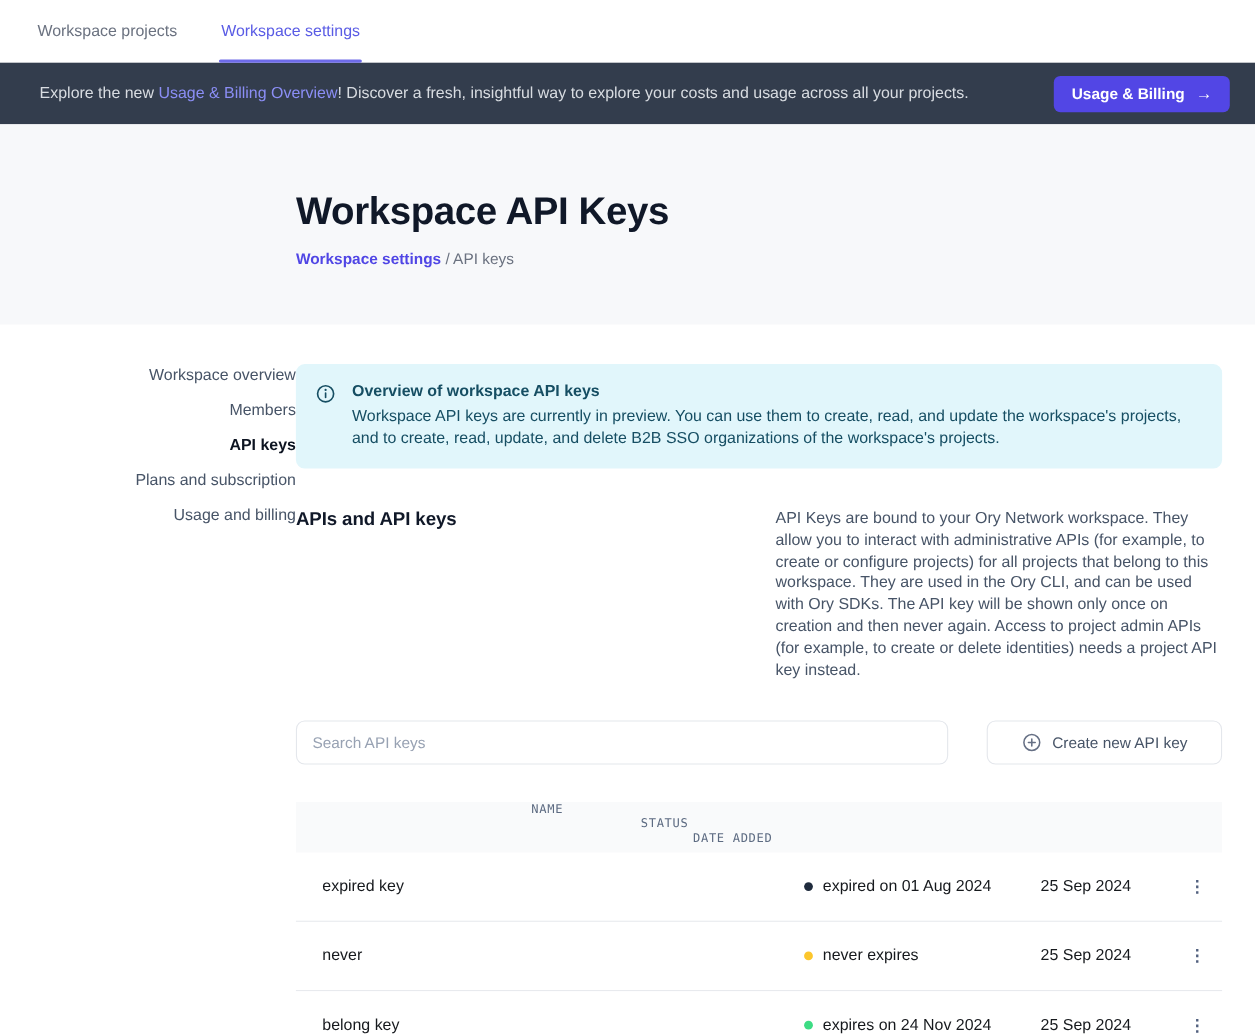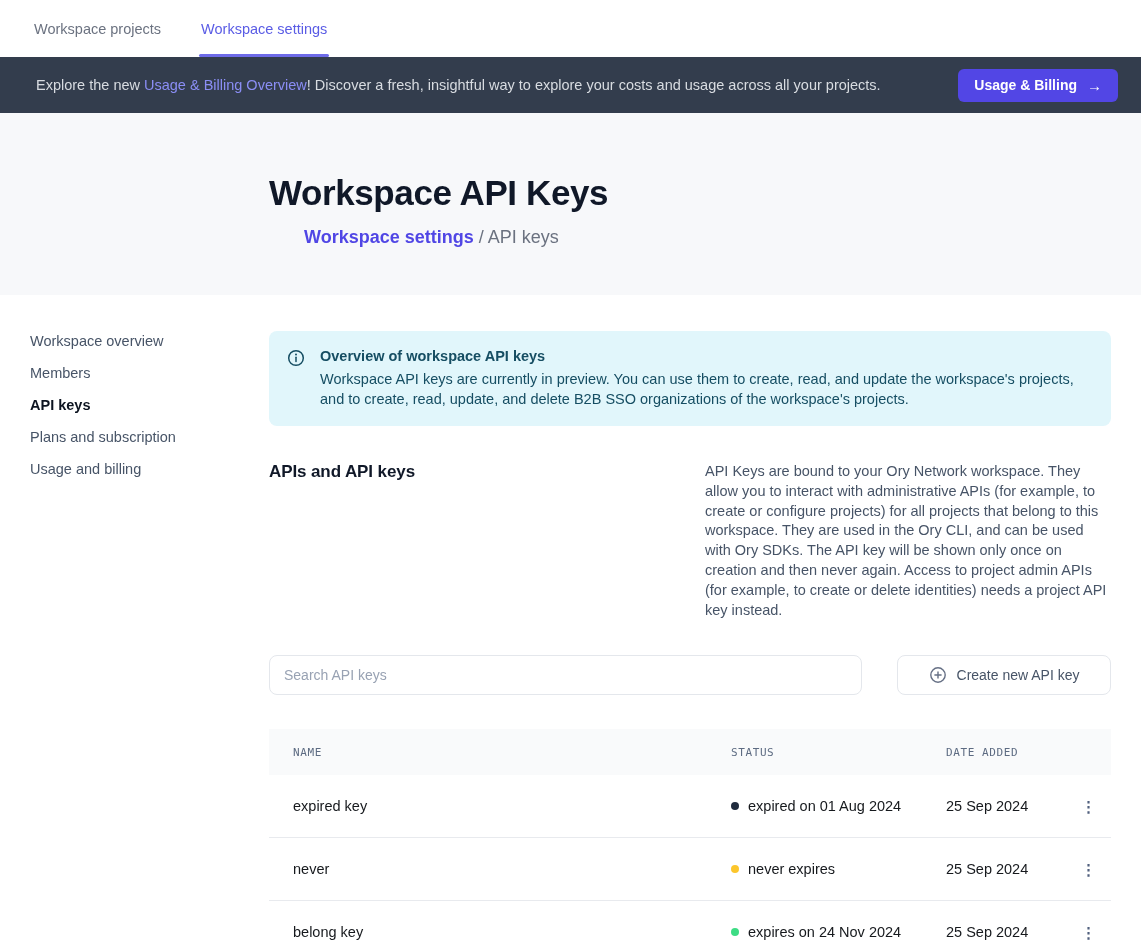--- a/index.html
+++ b/index.html
@@ -19,27 +19,27 @@
   .banner { height:56px; background:#333d4d; display:flex; align-items:center; padding:0 23px 0 36px; }
   .banner-text { flex:1; font-size:14.5px; color:#d8dce1; }
   .banner-link { color:#8b8ef5; text-decoration:none; cursor:pointer; }
   .banner-btn { background:#5246e5; color:#ffffff; font-family:inherit; font-size:14px; font-weight:700;
     border:none; border-radius:6px; height:33px; padding:0 16px; display:flex; align-items:center; gap:10px; cursor:pointer; }
   .banner-btn .arrow { font-size:15px; font-weight:400; }
 
   
   .hero { height:182px; background:#f7f8fa; padding:61px 0 0 269px; }
   .hero h1 { font-size:35px; font-weight:700; color:#101828; letter-spacing:-0.4px; line-height:1.1; }
-  .breadcrumb { margin-top:14px; font-size:18px; color:#6b7280;margin-left:35px; }
+  .breadcrumb { margin-top:14px; font-size:14px; color:#6b7280; }
   .breadcrumb a { color:#5046e5; font-weight:600; text-decoration:none; cursor:pointer; }
 
   
   .body { display:flex; }
   .sidebar { width:269px; padding:39px 0 0 30px; flex:none; }
-  .side-item { font-size:14.5px; color:#475467; margin-bottom:17px; cursor:pointer; line-height:15px; }
+  .side-item { font-size:14.5px; color:#475467; margin-bottom:17px; cursor:pointer; line-height:15px;text-align:right; }
   .side-item.active { color:#0d1421; font-weight:700; }
   .main { width:842px; padding-top:36px; flex:none; }
 
   
   .alert { background:#e1f6fb; border-radius:8px; padding:17px 24px 17px 18px; display:flex; gap:15px; color:#164e63; }
   .alert-icon { flex:none; padding-top:1px; }
   .alert-title { font-size:14.5px; font-weight:700; margin-bottom:5px; }
   .alert-body { font-size:14.5px; line-height:20px; }
 
   
@@ -51,21 +51,21 @@
   .controls { display:flex; gap:35px; margin-top:35px; }
   .search { flex:1; height:40px; border:1px solid #e4e7ec; border-radius:8px; padding:0 14px;
     font-family:inherit; font-size:14px; color:#101828; background:#fff; outline:none; }
   .search::placeholder { color:#98a2b3; }
   .create-btn { width:214px; height:40px; border:1px solid #e4e7ec; border-radius:8px; background:#ffffff;
     display:flex; align-items:center; justify-content:center; gap:10px; font-family:inherit; font-size:14px; color:#475467; cursor:pointer; }
 
   
   .table { margin-top:34px; }
   .thead { display:flex; height:46px; background:#f9fafb; align-items:center;
-    font-family:"DejaVu Sans Mono", monospace; font-size:11px; letter-spacing:0.6px; color:#5d6b82; }
+    font-family:"DejaVu Sans Mono", monospace; font-size:11px; letter-spacing:0.6px; color:#5d6b82;flex-direction:column; }
   .trow { display:flex; height:63px; align-items:center; border-bottom:1px solid #e8eaee; font-size:14.5px; color:#16191d; }
   .c-name { width:462px; padding-left:24px; }
   .c-status { width:215px; display:flex; align-items:center; gap:9px; }
   .c-date { width:120px; }
   .c-kebab { width:45px; display:flex; justify-content:center; }
   .dot { width:8px; height:8px; border-radius:50%; flex:none; }
   .kebab { color:#51607e; font-size:15px; font-weight:700; letter-spacing:0; line-height:1;
     cursor:pointer; padding:4px 6px; user-select:none; }
 </style>
 </head>

